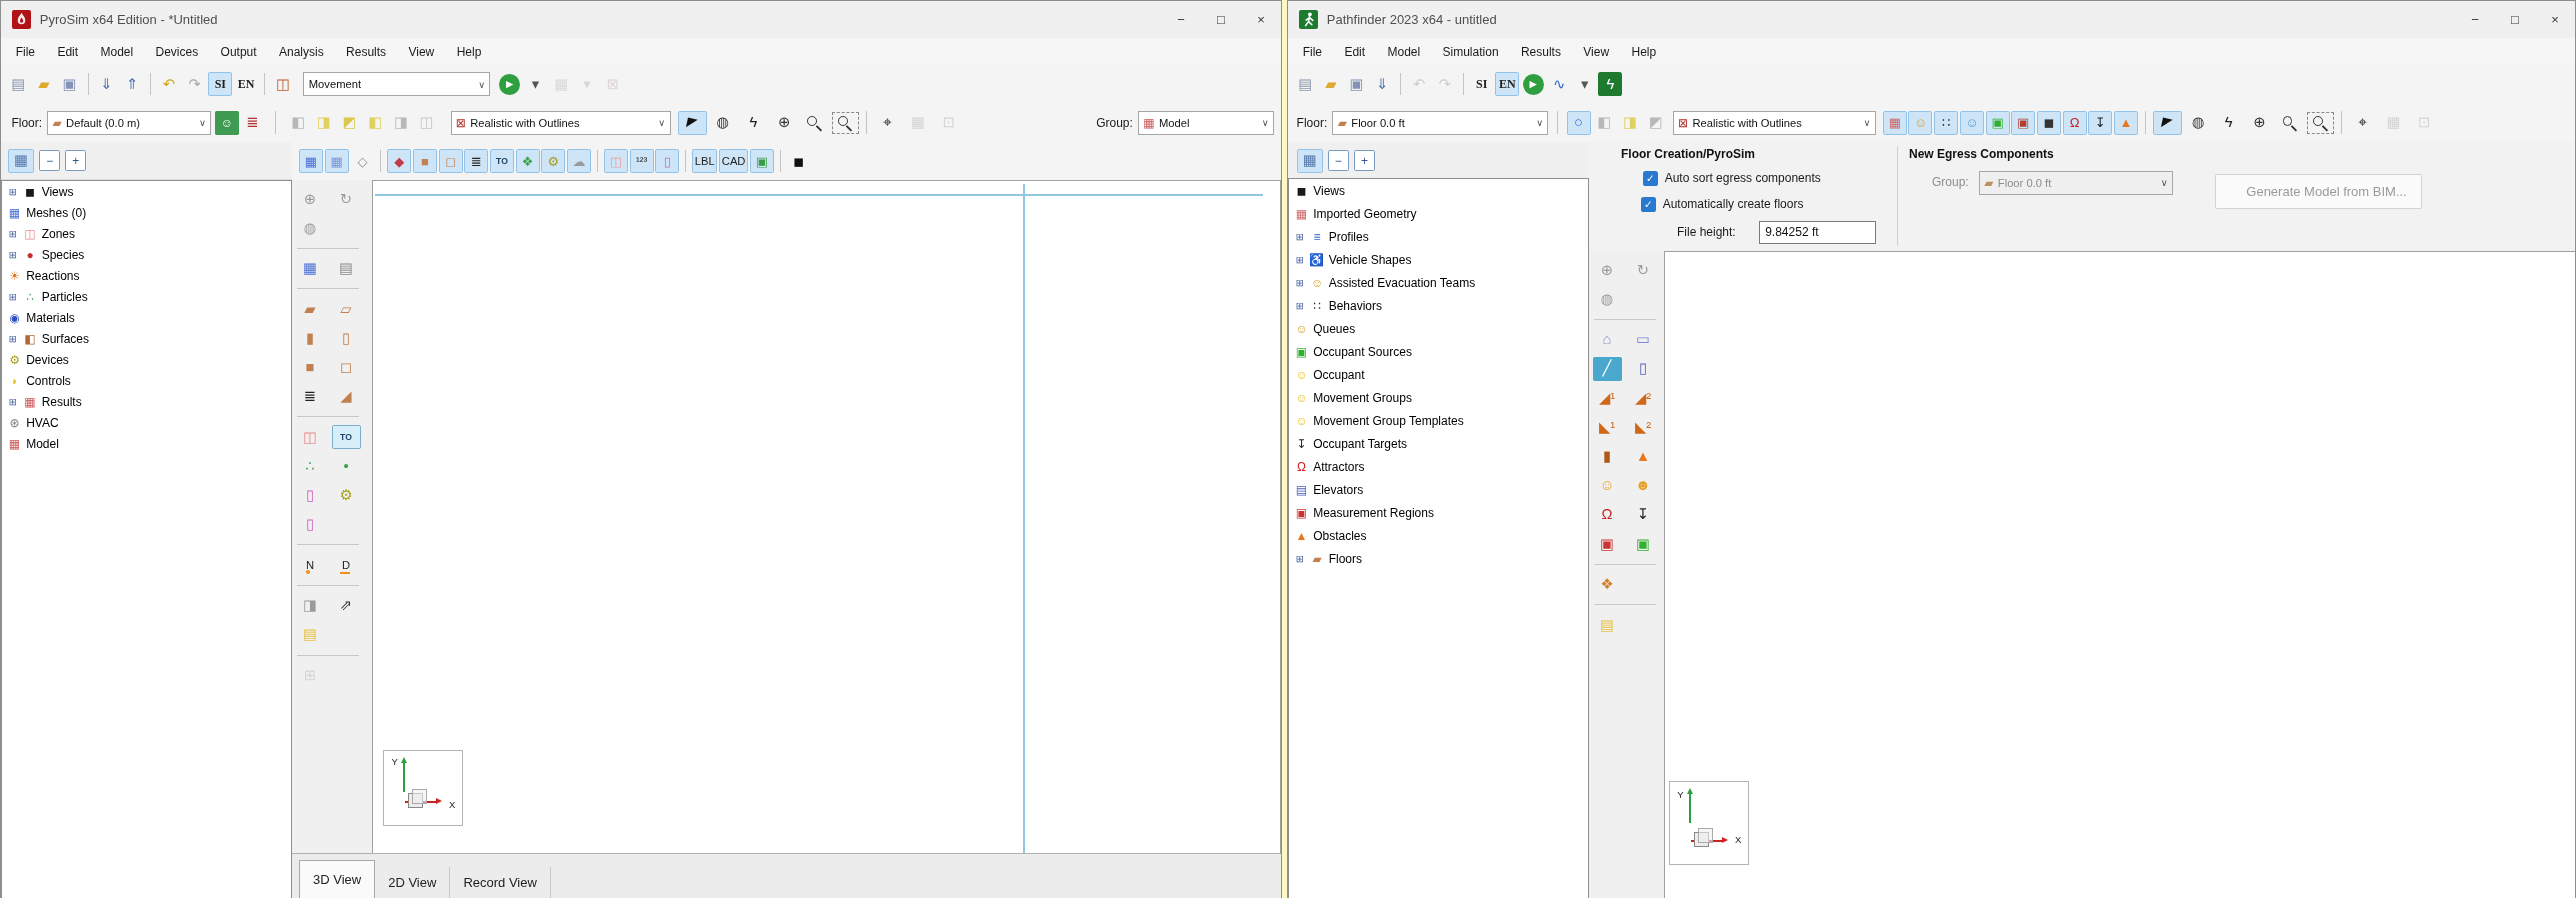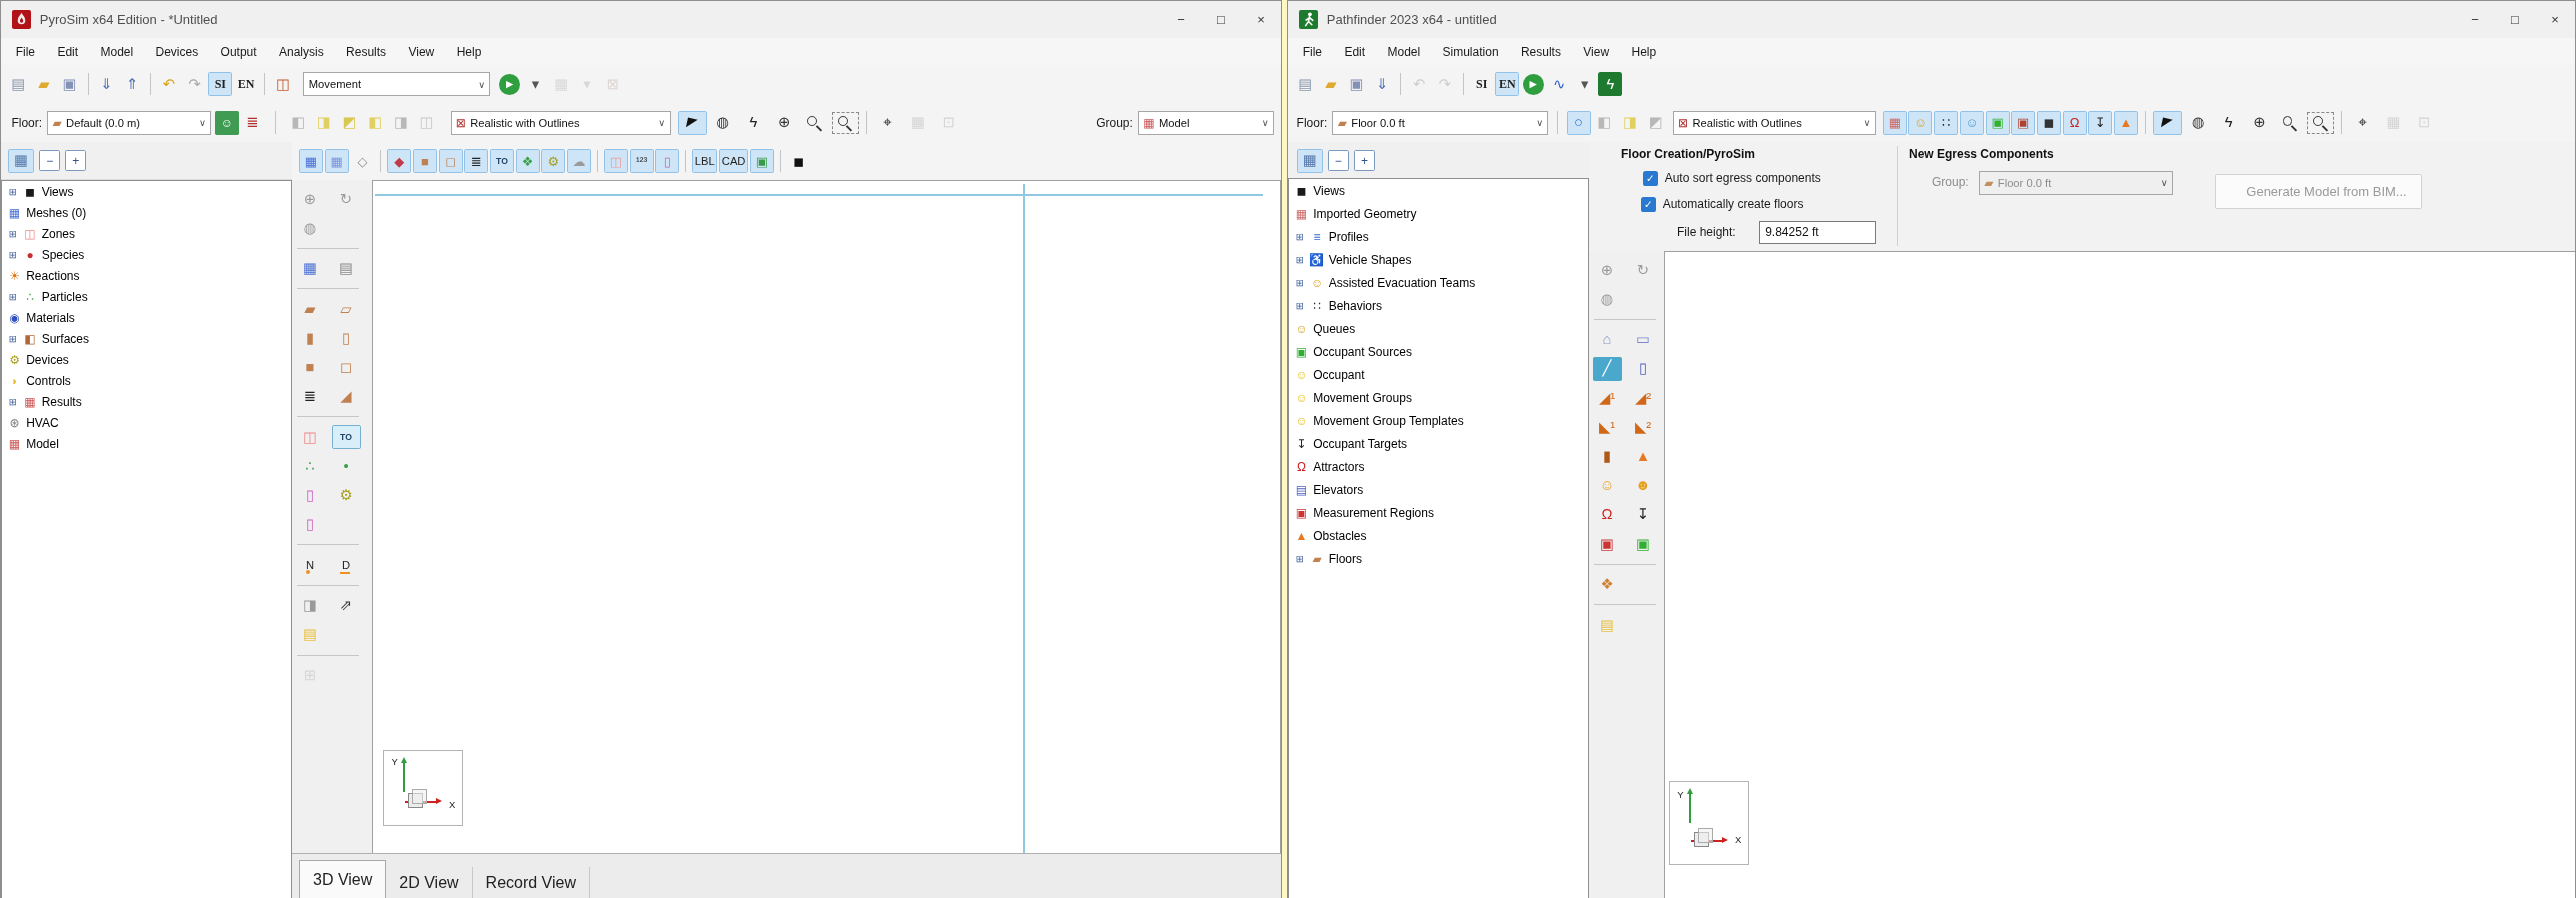--- a/index.html
+++ b/index.html
@@ -60,21 +60,21 @@
   .meshline-v{position:absolute;width:1.7px;background:#8fc8e0;}
   .gizmo{position:absolute;background:#fff;border:0.9px solid #b4b4b4;}
   .gy{position:absolute;left:19px;top:10.4px;width:1.7px;height:31px;background:#2e9e3e;}
   .gy::before{content:"";position:absolute;top:-7px;left:-2.6px;border:3.5px solid transparent;border-bottom:6px solid #2e9e3e;}
   .gx{position:absolute;left:21px;bottom:22.5px;height:1.7px;width:33px;background:#cc2222;}
   .gx::before{content:"";position:absolute;right:-7px;top:-2.6px;border:3.5px solid transparent;border-left:6px solid #cc2222;}
   .gcube{position:absolute;width:13px;height:13px;border:0.9px solid #888;background:#ececec;left:24px;bottom:17.3px;}
   .gcube::before{content:"";position:absolute;width:13px;height:13px;border:0.9px solid #aaa;left:2.6px;top:-4.3px;background:rgba(240,240,240,.6);}
   .glbl{position:absolute;font-size:9.5px;color:#222;}
   .tabstrip{position:absolute;background:#ececec;border-top:0.9px solid #b0b0b0;display:flex;align-items:flex-end;padding-left:7px;}
-  .tab{height:31px;padding:8px 13px;display:inline-flex;align-items:center;font-size:16px;color:#222;border-right:0.9px solid #c8c8c8;box-sizing:border-box;}
+  .tab{height:31px;padding:8px 13px;display:inline-flex;align-items:center;font-size:13px;color:#222;border-right:0.9px solid #c8c8c8;box-sizing:border-box;}
   .tab.active{background:#fafafa;border:0.9px solid #a8a8a8;border-bottom:none;height:38px;}
   .panel-title{position:absolute;font-size:12px;font-weight:bold;color:#101010;white-space:nowrap;}
   .plabel{font-size:12px;color:#1a1a1a;white-space:nowrap;}
   .plabel.gray{color:#8d8d8d;}
   .cbrow{position:absolute;display:flex;align-items:center;gap:7px;}
   .cb{width:14.7px;height:14.7px;background:#2979d1;border-radius:2.6px;color:#fff;display:inline-flex;align-items:center;justify-content:center;font-size:10.4px;}
   .cb::after{content:"✓";}
   .pinput{position:absolute;height:22.5px;border:0.9px solid #7a7a7a;font-size:12px;padding:0 5.2px;box-sizing:border-box;font-family:"Liberation Sans",sans-serif;color:#111;background:#fff;}
   .pdivider{position:absolute;width:0.9px;background:#d0d0d0;}
   .bimbtn{position:absolute;background:#fbfbfb;border:0.9px solid #d2d2d2;border-radius:1.7px;color:#9a9a9a;font-size:13px;display:flex;align-items:center;justify-content:center;box-sizing:border-box;}

